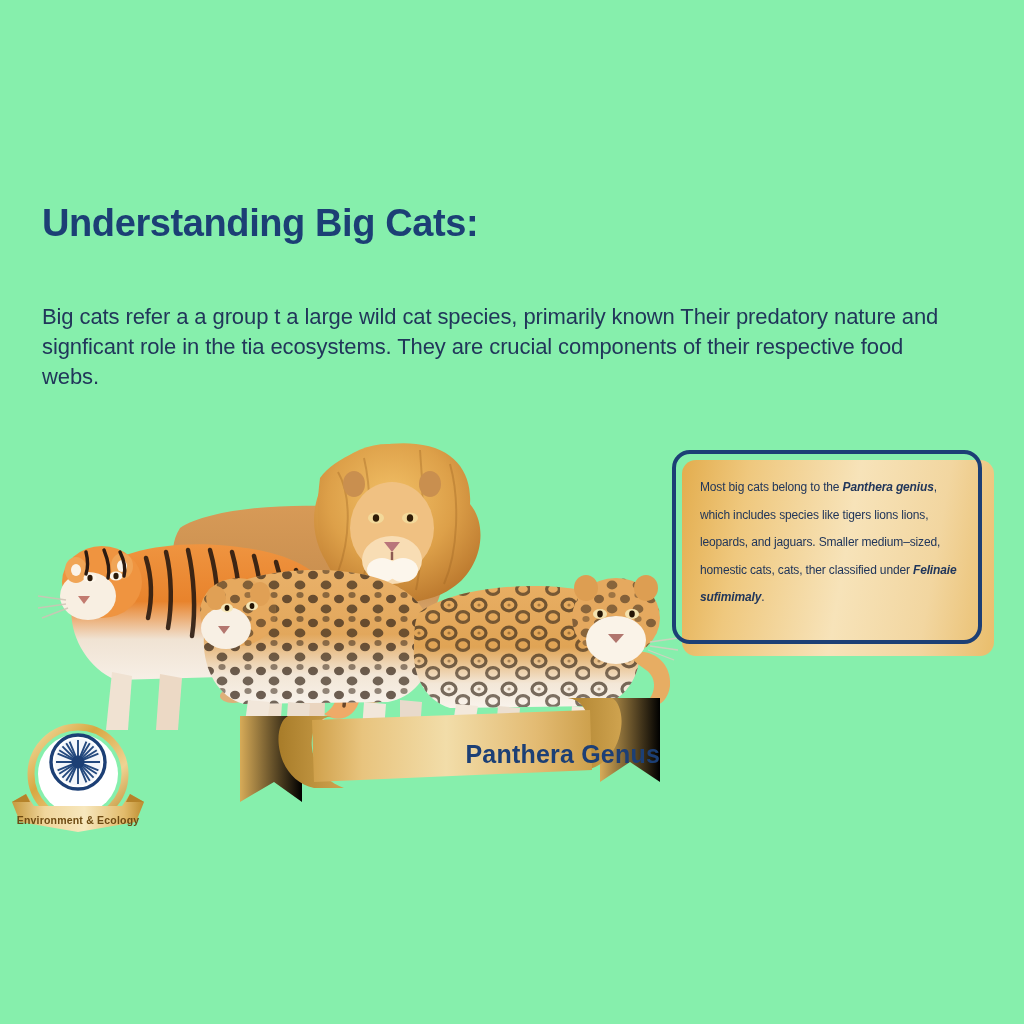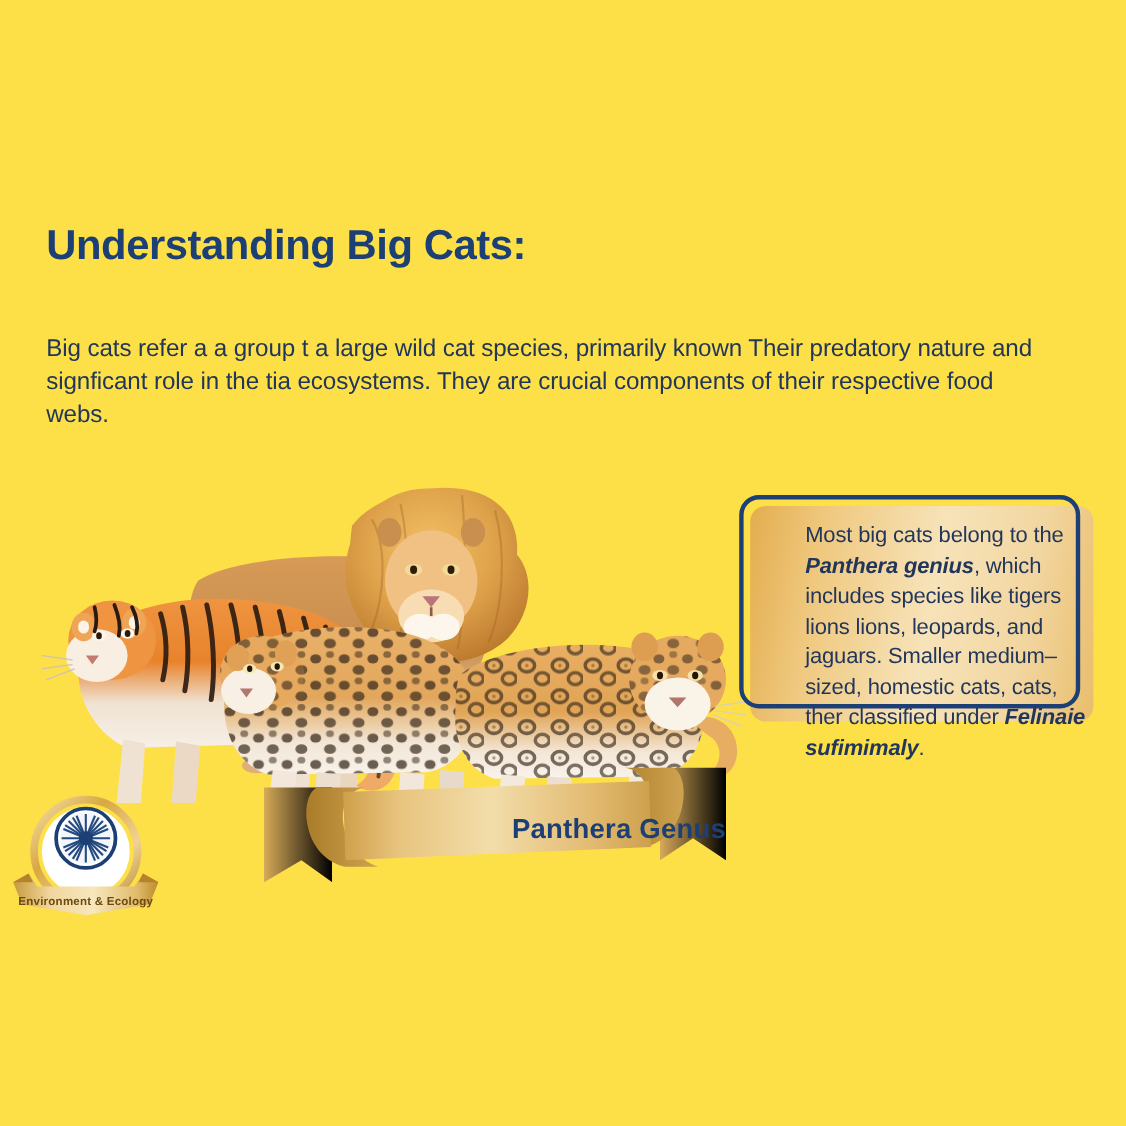--- a/index.html
+++ b/index.html
@@ -12,21 +12,21 @@
     height: 1024px;
     position: relative;
     overflow: hidden;
     font-family: "Liberation Sans", sans-serif;
     background: #fefefe;
   }
 
   #infographic {
     position: absolute;
     inset: 0;
-    background: #fde047;
+    background: #86efac;
   }
 
   
   .title-block {
     position: absolute;
     left: 42px;
     top: 200px;
     width: 640px;
   }
   .title-line {
@@ -81,25 +81,24 @@
     border: 4px solid #1c3f75;
     border-radius: 18px;
     background: transparent;
     box-sizing: border-box;
   }
   .callout-text {
     position: absolute;
     left: 28px;
     top: 24px;
     width: 268px;
-    font-size: 20px;
+    font-size: 12px;
     line-height: 27.5px;
     color: #21365a;
     letter-spacing: -0.15px;
-    margin-left: 32px;
   }
   .callout-text i {
     font-weight: bold;
     font-style: italic;
   }
 
   
   .animals {
     position: absolute;
     left: 20px;

